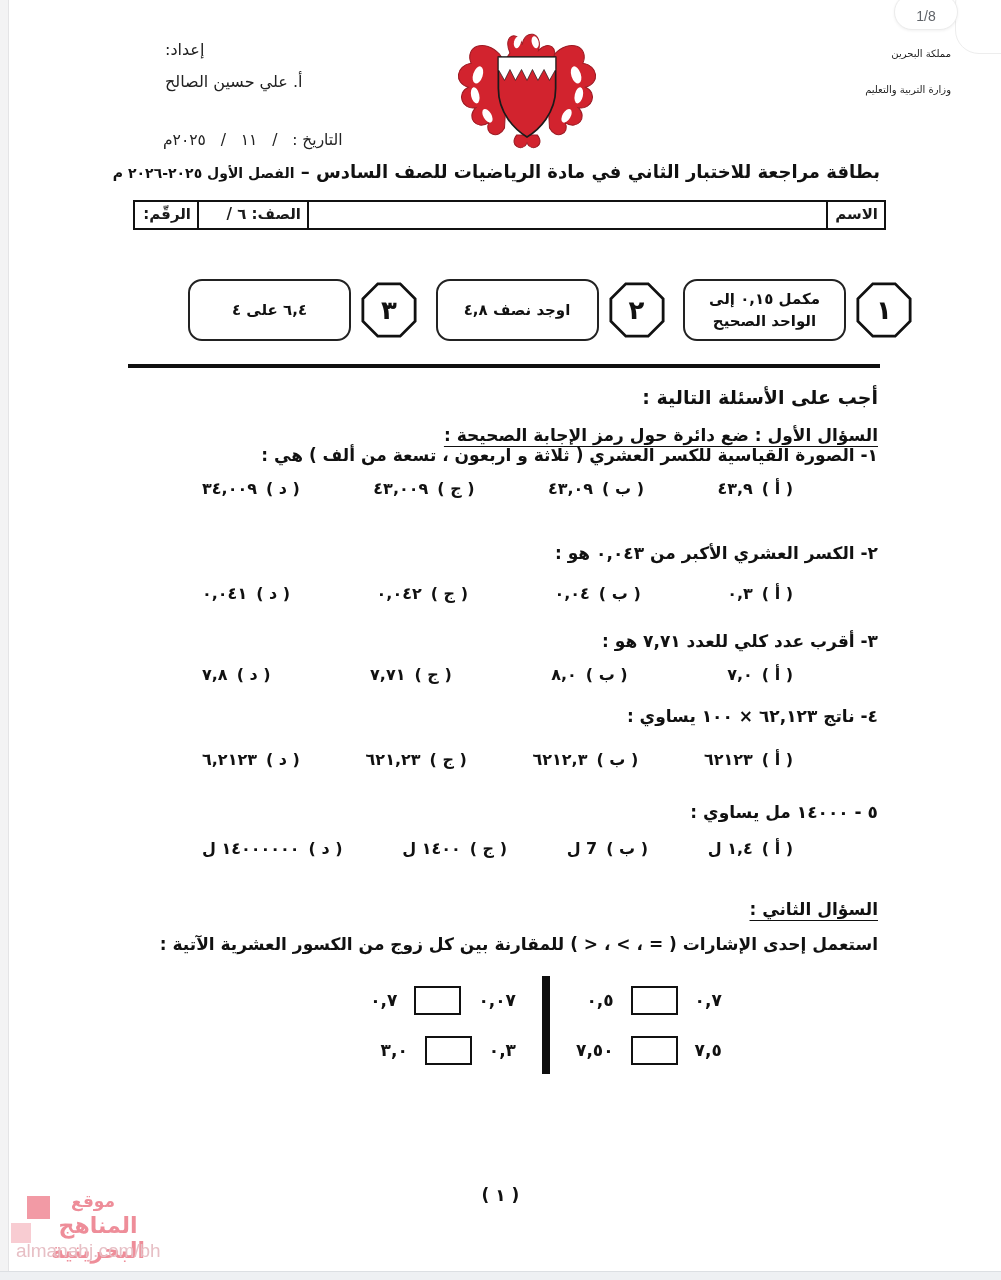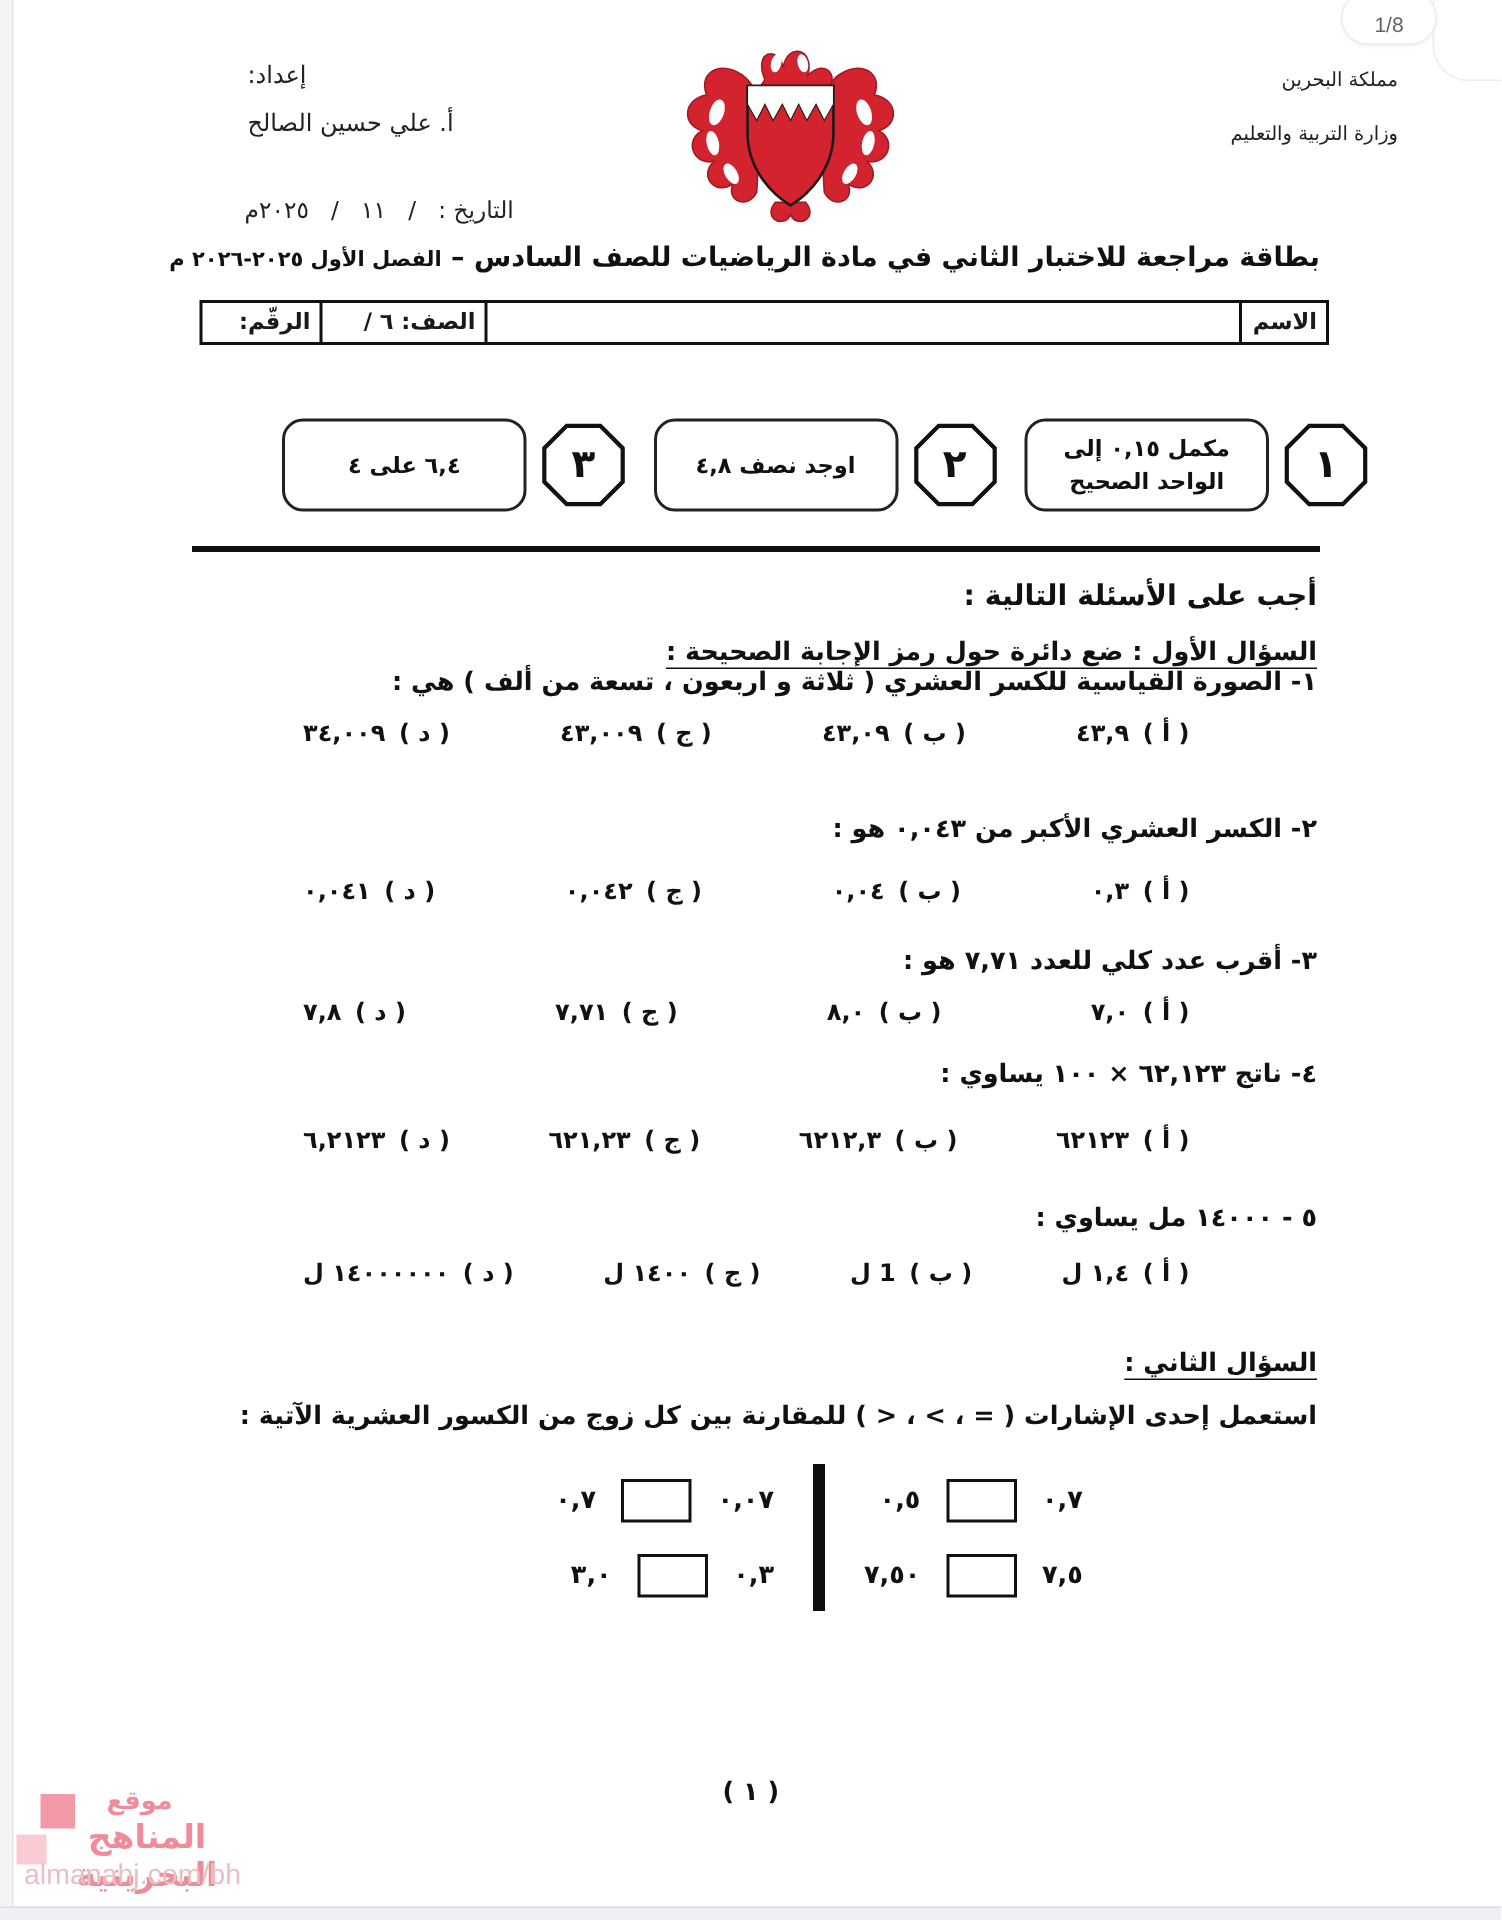--- a/index.html
+++ b/index.html
@@ -8,38 +8,38 @@
 
   
   .edge-left { position:absolute; left:0; top:0; width:9px; height:100%; background:#f3f3f4; border-right:1px solid #e4e4e6; }
   .edge-bottom { position:absolute; left:0; bottom:0; width:100%; height:9px; background:#eef0f3; border-top:1px solid #dcdfe3; }
   .pill { position:absolute; top:-6px; right:43px; width:64px; height:36px; background:#fff; border:1px solid #ececec;
           border-radius:18px; box-shadow:0 1px 3px rgba(0,0,0,0.06); color:#5f6368; font:14px "Liberation Sans", sans-serif;
           display:flex; align-items:flex-end; justify-content:center; padding-bottom:5px; direction:ltr; }
   .blob { position:absolute; top:-20px; right:-28px; width:74px; height:74px; border-radius:24px; background:#fff; border:1px solid #ededed; }
 
   
-  .hdr-right { position:absolute; top:36px; right:69px; direction:rtl; text-align:right; font-size:13px; line-height:36px; color:#222; }
+  .hdr-right { position:absolute; top:36px; right:50px; direction:rtl; text-align:right; font-size:10px; line-height:36px; color:#222; }
   .hdr-left  { position:absolute; top:40px; left:165px; width:170px; direction:rtl; text-align:left; font-size:16px; color:#222; }
   .hdr-left .prep { margin-bottom:13px; }
   .date-line { position:absolute; top:131px; left:163px; direction:rtl; font-size:15.5px; color:#222; white-space:pre-wrap; }
   .emblem { position:absolute; top:24px; left:452px; width:150px; height:140px; }
 
   .title { position:absolute; top:161px; left:118px; right:121px; direction:rtl; text-align:right; white-space:nowrap;
            font-weight:700; font-size:18px; color:#111; }
   .title .term { font-size:14px; }
 
   
   .info-row { position:absolute; top:200px; left:133px; width:753px; height:30px; border:2px solid #111; display:flex; direction:rtl; }
   .info-row .cell { border-color:#111; font-weight:700; font-size:15px; line-height:25px; padding:0 6px; direction:rtl; }
   .info-row .cell + .cell { border-right:2px solid #111; }
   .cell-name { width:56px; text-align:right; }
   .cell-blank { flex:1; }
   .cell-class { width:110px; text-align:right; }
-  .cell-num { width:80px; text-align:right; }
+  .cell-num { width:64px; text-align:right; }
 
   .oral-instr { position:absolute; top:241px; right:123px; direction:rtl; font-weight:700; font-size:17px;
                 text-decoration:underline; text-underline-offset:5px; color:#111; }
 
   .oral-row { position:absolute; top:279px; left:188px; right:89px; display:flex; direction:rtl; justify-content:space-between; align-items:center; }
   .oral-item { display:flex; direction:rtl; align-items:center; gap:10px; }
   .oct-wrap { position:relative; width:56px; height:58px; }
   .oct-num { position:absolute; inset:0; display:flex; align-items:center; justify-content:center; font-weight:700; font-size:26px; color:#111; }
   .oral-box { width:163px; min-height:62px; border:2px solid #222; border-radius:14px; display:flex; align-items:center; justify-content:center;
               text-align:center; font-weight:700; font-size:15px; line-height:1.5; direction:rtl; padding:4px 10px; color:#111; }
@@ -253,21 +253,21 @@
     </div>
 
     <div class="q-text mt-q5t">٥ - ١٤٠٠٠ مل يساوي :</div>
     <div class="opts mt-q5o">
       <div class="opt">
           <span>( أ )</span>
           <span>١,٤ ل</span>
         </div>
       <div class="opt">
           <span>( ب )</span>
-          <span>1 ل</span>
+          <span>7 ل</span>
         </div>
       <div class="opt">
           <span>( ج )</span>
           <span>١٤٠٠ ل</span>
         </div>
       <div class="opt">
           <span>( د )</span>
           <span>١٤٠٠٠٠٠٠ ل</span>
         </div>
     </div>

